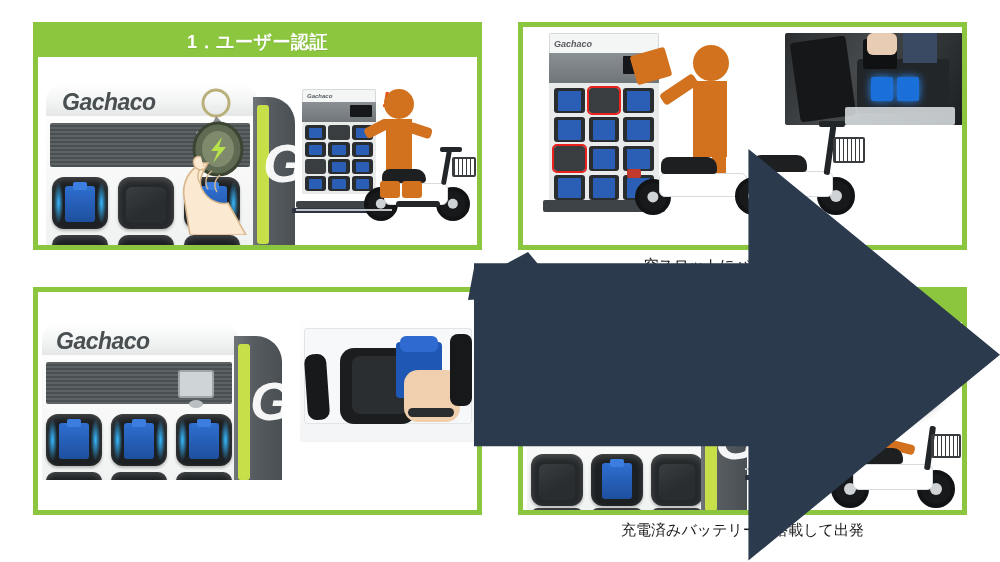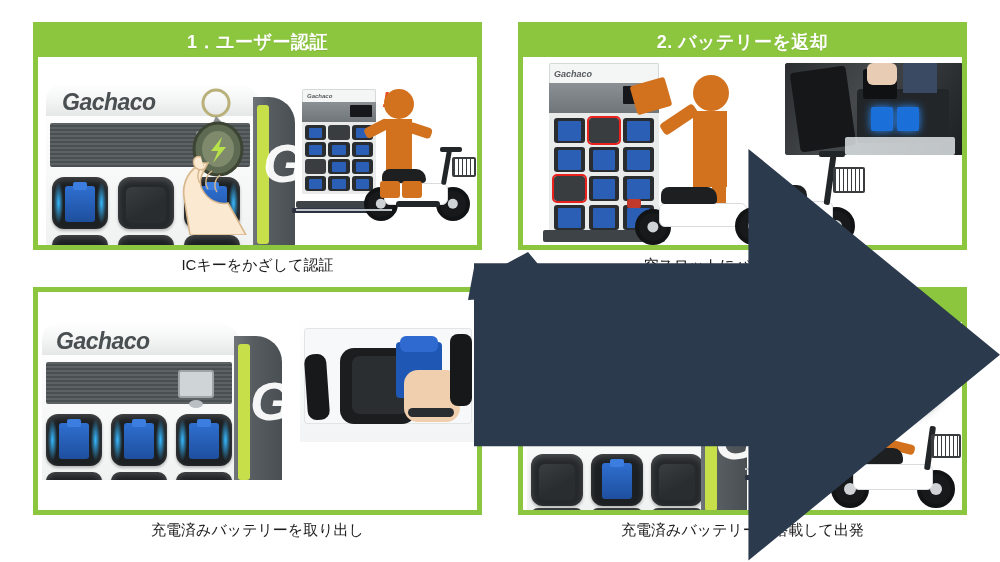--- a/index.html
+++ b/index.html
@@ -445,24 +445,22 @@
         <div class="sc-cargo" style="left:42px; top:40px; width:20px; height:17px;"></div>
         <div class="sc-bar" style="left:84px; top:8px; width:5px; height:36px; transform:rotate(10deg);"></div>
         <div class="sc-bar" style="left:80px; top:6px; width:22px; height:5px;"></div>
         <div class="sc-basket" style="left:92px; top:16px; width:24px; height:20px;"></div>
         <div class="sc-deck" style="left:36px; top:60px; width:44px; height:6px;"></div>
       </div>
 
       <div style="position:absolute; left:258px; top:152px; width:96px; height:2px; background:#bdc3c7;"></div>
     </div>
   </div>
-  <div class="caption cap-1">ICキーをかざして認証</div>
 
   <div class="panel panel-2">
-    <div class="panel-header">2. バッテリーを返却</div>
     <div class="panel-body">
 
       <div class="kiosk" style="left:26px; top:6px; width:110px; height:172px;">
         <div class="kiosk-top" style="height:20px; font-size:9px;">Gachaco</div>
         <div class="kiosk-band" style="top:20px; height:30px;">
             <span class="disp" style="width:32px;height:18px;"></span>
           </div>
         <div class="kiosk-grid" style="top:50px; gap:4px; padding:5px;">
           <div class="kslot" style="height:25px">
               <span class="kb"></span>
@@ -584,21 +582,20 @@
         <div style="position:absolute;left:40px;top:34px;width:76px;height:76px;background:#1b1d1f;border-radius:14px;"></div>
         <div style="position:absolute;left:52px;top:42px;width:56px;height:58px;background:#2b2e31;border-radius:8px;"></div>
         <div style="position:absolute;left:96px;top:28px;width:46px;height:56px;background:#1f57b5;border-radius:4px;"></div>
         <div style="position:absolute;left:100px;top:22px;width:38px;height:16px;background:#2e6ad0;border-radius:6px;"></div>
         <div style="position:absolute;left:104px;top:56px;width:56px;height:52px;background:#f0cfae;border-radius:14px;"></div>
         <div style="position:absolute;left:108px;top:94px;width:46px;height:9px;background:#2a2d30;border-radius:5px;"></div>
         <div style="position:absolute;left:150px;top:20px;width:22px;height:72px;background:#16181a;border-radius:8px;"></div>
       </div>
     </div>
   </div>
-  <div class="caption cap-3">充電済みバッテリーを取り出し</div>
 
   <div class="panel panel-4">
     <div class="panel-header">4．バッテリーを搭載</div>
     <div class="panel-body">
 
       <div class="cabinet" style="left:4px; top:42px; width:220px; height:150px;">
         <div class="cab-top" style="width:182px;"></div>
         <div class="cab-body" style="left:0; top:33px; width:182px; height:118px;"></div>
         <div class="cab-logo" style="left:14px; top:7px; font-size:21px;">Gachaco</div>
         <div class="cab-grill" style="left:4px; top:40px; width:168px; height:40px;"></div>

